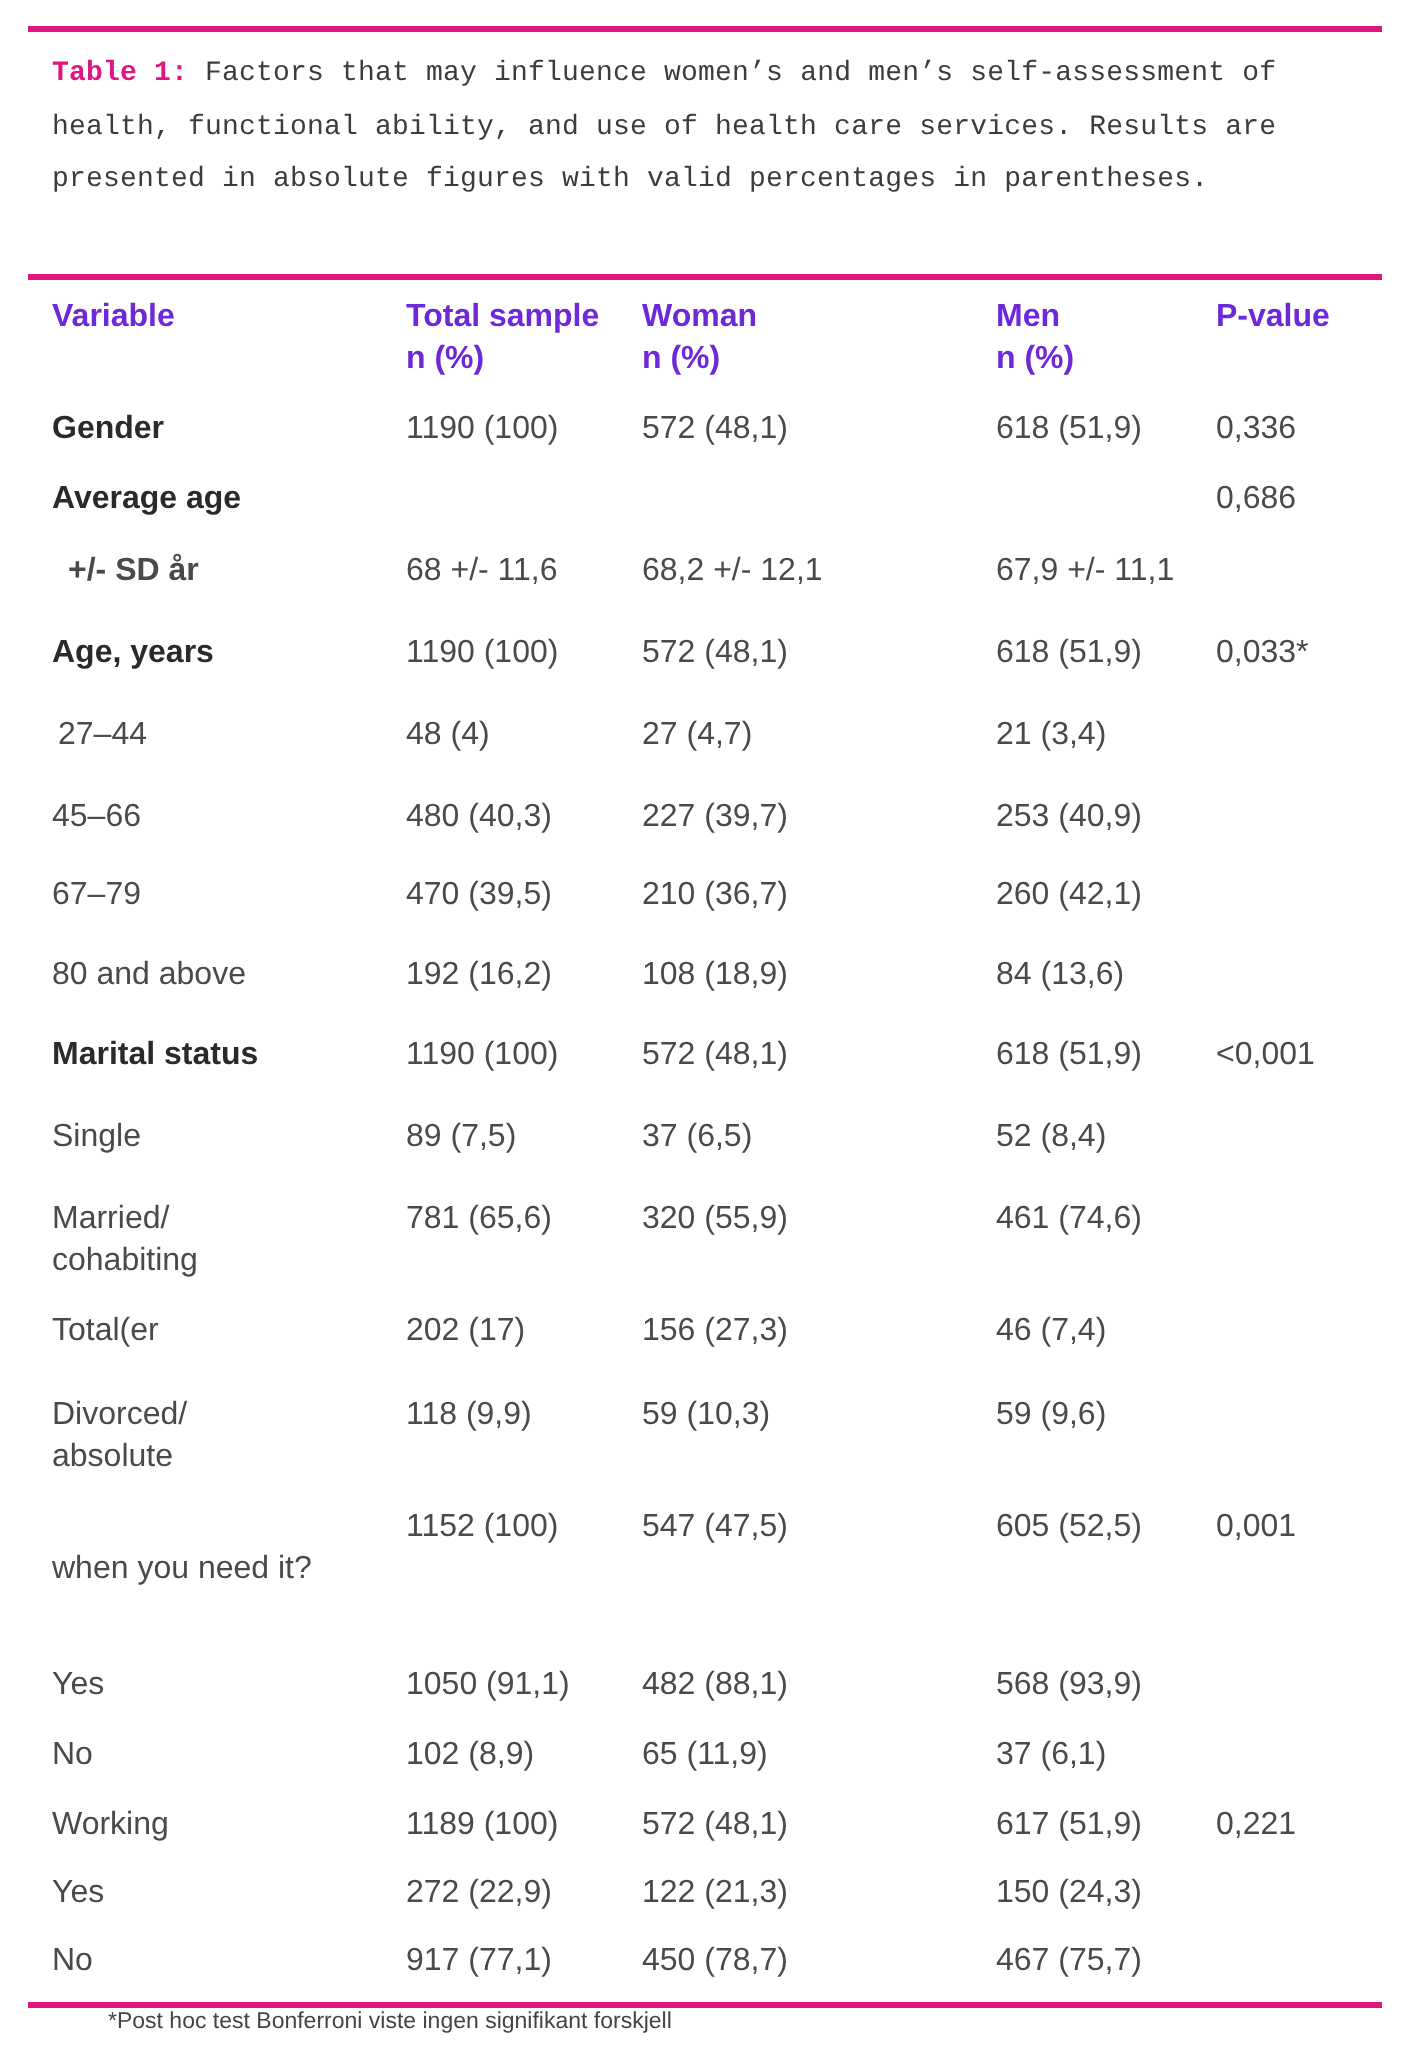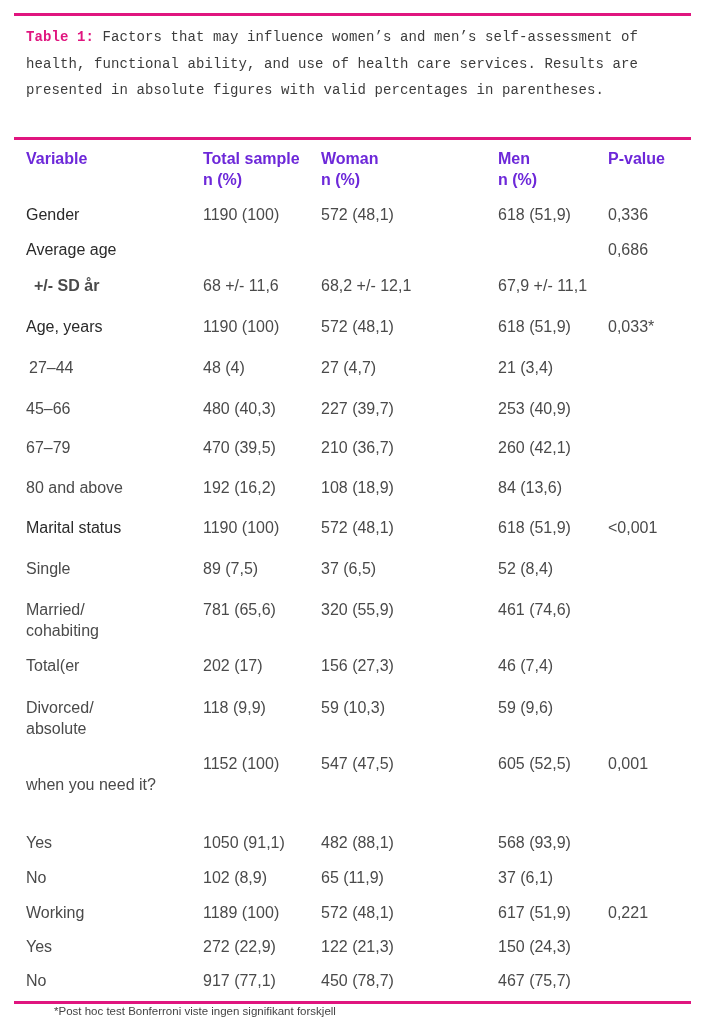--- a/index.html
+++ b/index.html
@@ -19,21 +19,21 @@
   }
   .caption .label { color: #e0157f; font-weight: bold; }
   .row { position: absolute; left: 0; width: 711px; font-size: 16px; line-height: 21px;
     font-family: "Liberation Sans", sans-serif; }
   .cell { position: absolute; top: 0; white-space: nowrap; color: #4a4a4a; }
   .c0 { left: 26px; width: 160px; white-space: normal; }
   .c1 { left: 203px; }
   .c2 { left: 321px; }
   .c3 { left: 498px; }
   .c4 { left: 608px; }
-  .bold { font-weight: normal; color: #2a2a2a; }
+  .bold { font-weight: bold; color: #2a2a2a; }
   .hdr .cell { color: #6d28d9; font-weight: bold; }
   .indent { padding-left: 8px; font-weight: bold; }
   .footnote {
     position: absolute; left: 14px; top: 1005px; font-size: 11.5px; color: #444;
     font-family: "Liberation Sans", sans-serif;
     margin-left: 40px;
   }
 </style>
 </head>
 <body>

